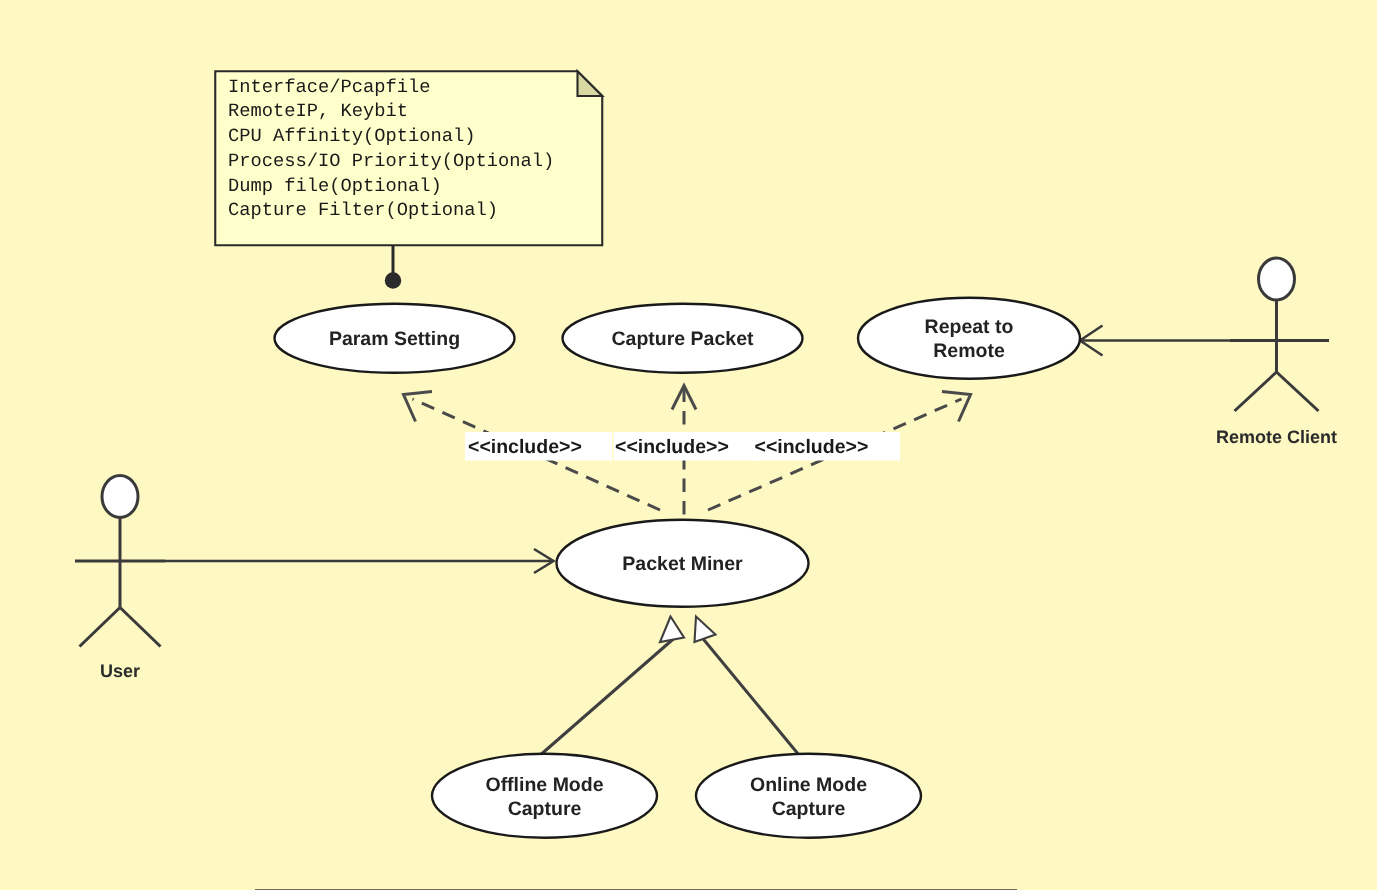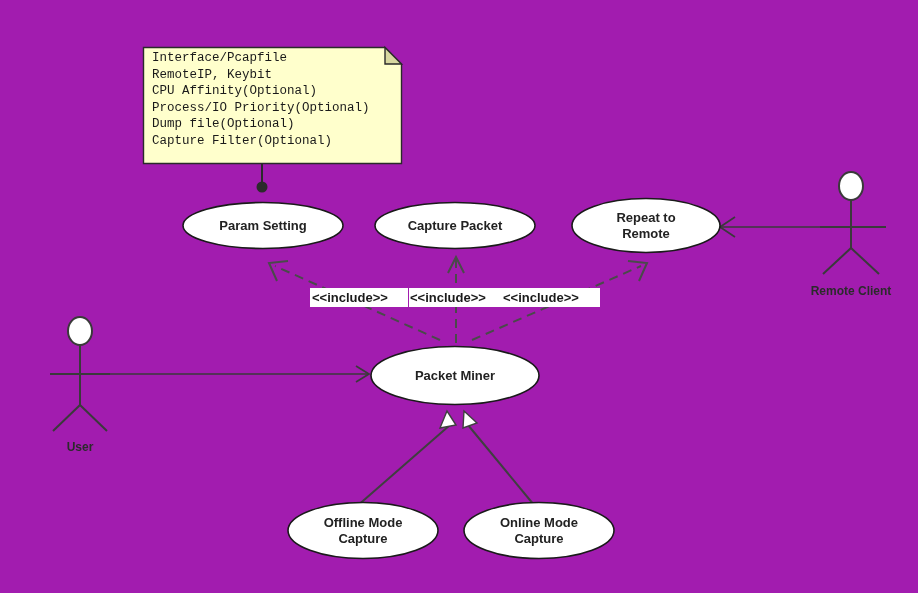--- a/index.html
+++ b/index.html
@@ -4,21 +4,21 @@
 <style>
   html, body {
     margin: 0;
     padding: 0;
     background: #000000;
   }
   #canvas {
     position: relative;
     width: 918px;
     height: 593px;
-    background: #a21caf;
+    background: #fef9c3;
     overflow: hidden;
     font-family: "Liberation Sans", sans-serif;
   }
   #diagram-svg {
     position: absolute;
     left: 0;
     top: 0;
     width: 918px;
     height: 593px;
   }

